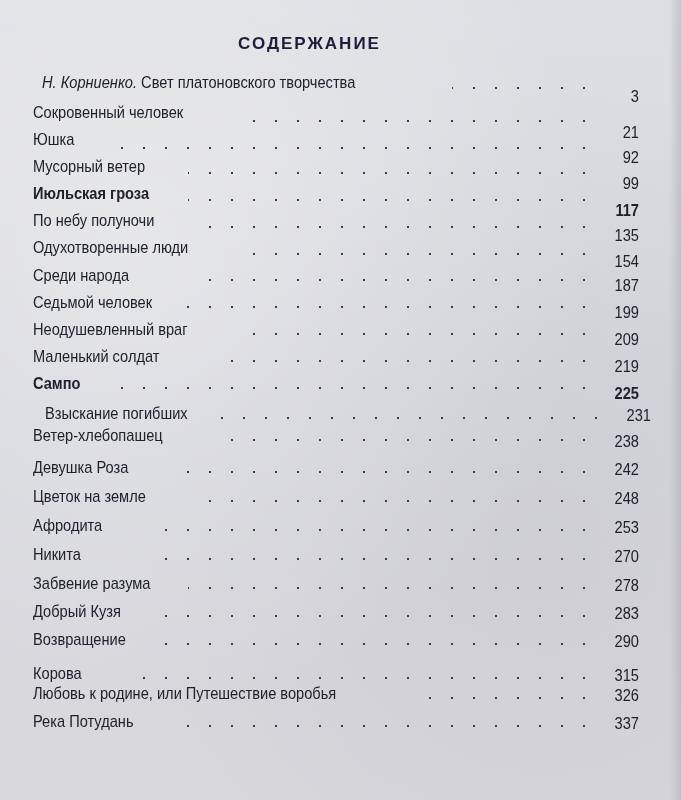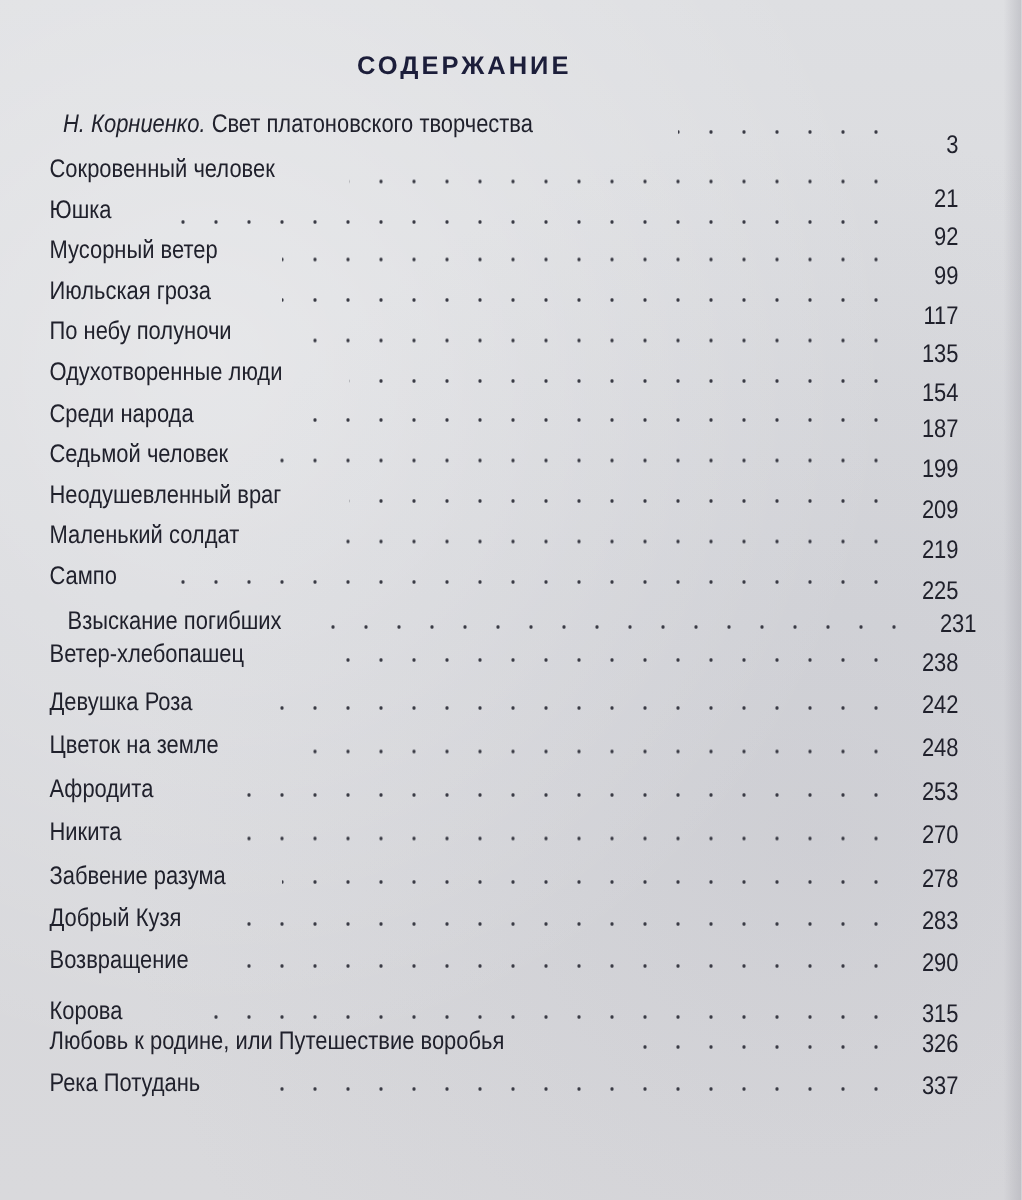--- a/index.html
+++ b/index.html
@@ -120,21 +120,21 @@
       <span class="leader" style="left:70px; top:16px;"></span>
       <span class="page-num" style="top:18px;">92</span>
     </div>
 
     <div class="entry" style="top:157px;">
       <span class="title">Мусорный ветер</span>
       <span class="leader" style="left:155px; top:14px;"></span>
       <span class="page-num" style="top:17px;">99</span>
     </div>
 
-    <div class="entry" style="top:184px;">
+    <div class="entry" style="top:184px;font-weight:bold;">
       <span class="title">Июльская гроза</span>
       <span class="leader" style="left:155px; top:14px;"></span>
       <span class="page-num" style="top:17px;">117</span>
     </div>
 
     <div class="entry" style="top:211px;">
       <span class="title">По небу полуночи</span>
       <span class="leader" style="left:165px; top:14px;"></span>
       <span class="page-num" style="top:15px;">135</span>
     </div>
@@ -162,21 +162,21 @@
       <span class="leader" style="left:200px; top:12px;"></span>
       <span class="page-num" style="top:10px;">209</span>
     </div>
 
     <div class="entry" style="top:347px;">
       <span class="title">Маленький солдат</span>
       <span class="leader" style="left:180px; top:12px;"></span>
       <span class="page-num" style="top:10px;">219</span>
     </div>
 
-    <div class="entry" style="top:374px;">
+    <div class="entry" style="top:374px;font-weight:bold;">
       <span class="title">Сампо</span>
       <span class="leader" style="left:70px; top:12px;"></span>
       <span class="page-num" style="top:10px;">225</span>
     </div>
 
     <div class="entry" style="top:404px;margin-left:12px;">
       <span class="title">Взыскание погибших</span>
       <span class="leader" style="left:175px; top:12px;"></span>
       <span class="page-num" style="top:2px;">231</span>
     </div>

